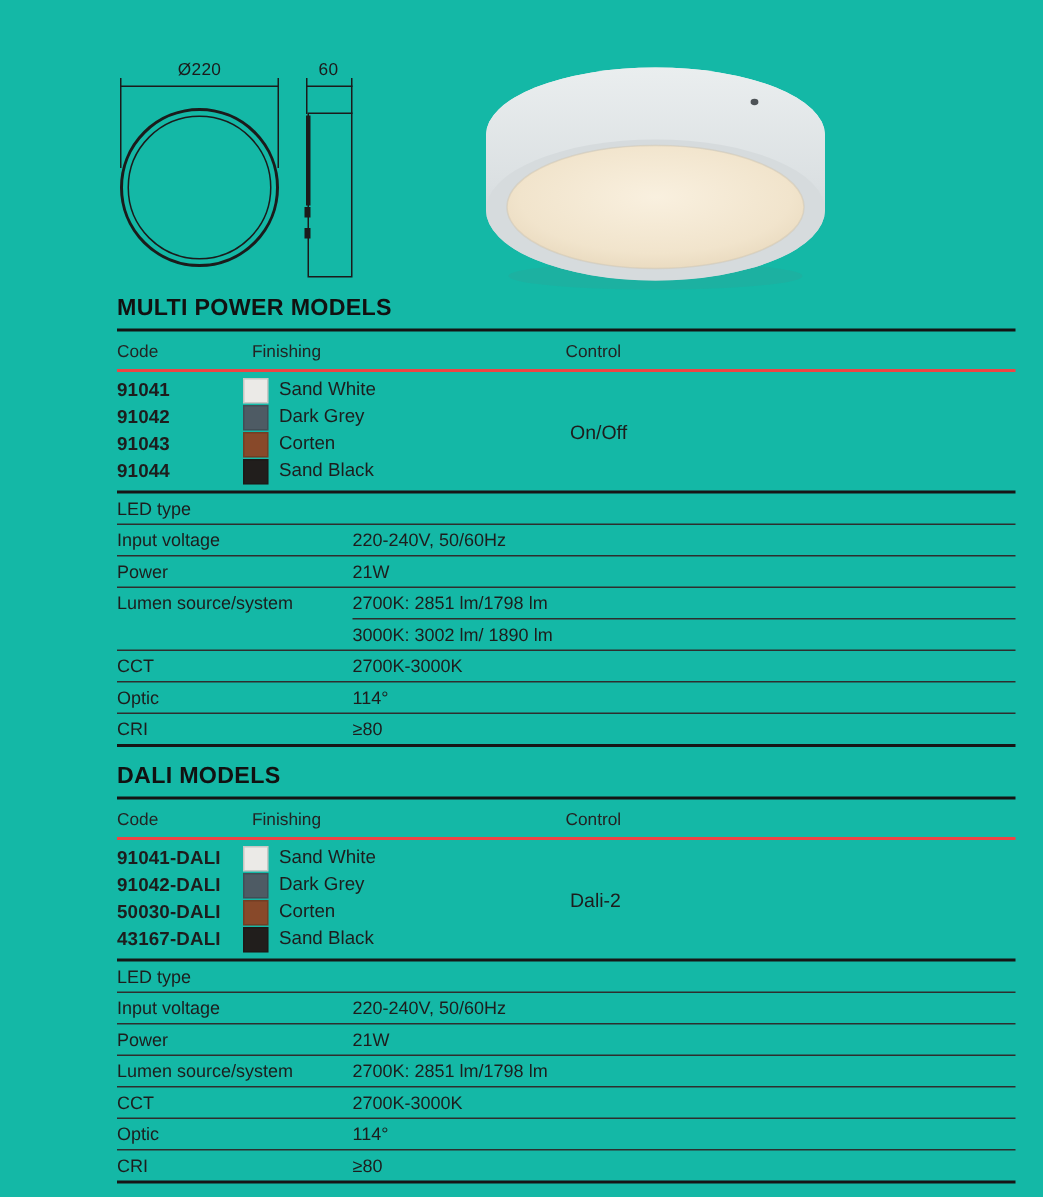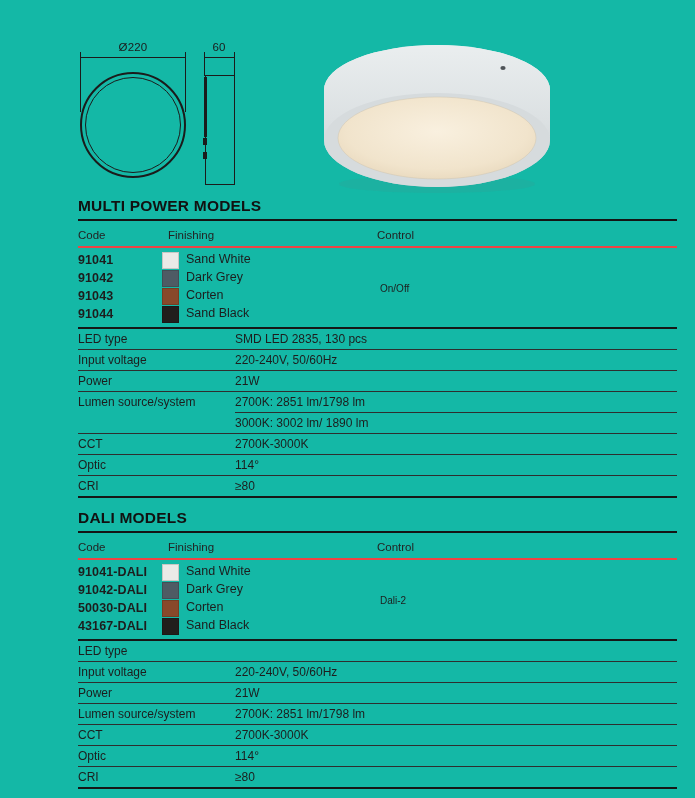--- a/index.html
+++ b/index.html
@@ -65,21 +65,21 @@
     padding:8px 0 5px; border-bottom:2px solid #ef4444;gap:10px;
   }
   .models { position:relative; border-bottom:2px solid #161616; padding:3px 0 4px; }
   .model-row { display:grid; grid-template-columns:84px 1fr; height:18px; align-items:center; }
   .model-code { font-size:12.5px; font-weight:bold; letter-spacing:0.1px; }
   .finish-cell { display:flex; gap:7px; }
   .swatch { width:17px; height:17px; flex:0 0 auto; border:1px solid rgba(0,0,0,0.15); }
   .finish-name { font-size:12.5px; }
   .control-value {
     position:absolute; left:302px; top:50%; transform:translateY(-50%);
-    font-size:10px;
+    font-size:13px;
   }
   .spec-row { display:grid; grid-template-columns:157px 1fr; border-bottom:1px solid #2e2e2e; }
   .spec-row:last-child { border-bottom:2px solid #161616; }
   .spec-label { font-size:12px; padding:4px 0 3px; line-height:13px; }
   .value-line { font-size:12px; padding:4px 0 3px; line-height:13px; }
   .value-line + .value-line { border-top:1px solid #2e2e2e; }
 </style>
 </head>
 <body>
 
@@ -165,23 +165,20 @@
             <span class="swatch" style="background: rgb(33, 30, 28);"></span>
             <span class="finish-name">Sand Black</span>
           </div>
         </div>
         <div class="control-value">On/Off</div>
       </div>
 
       <div class="specs">
         <div class="spec-row">
           <div class="spec-label">LED type</div>
-          <div>
-              <div class="value-line">SMD LED 2835, 130 pcs</div>
-            </div>
         </div>
         <div class="spec-row">
           <div class="spec-label">Input voltage</div>
           <div>
               <div class="value-line">220-240V, 50/60Hz</div>
             </div>
         </div>
         <div class="spec-row">
           <div class="spec-label">Power</div>
           <div>

